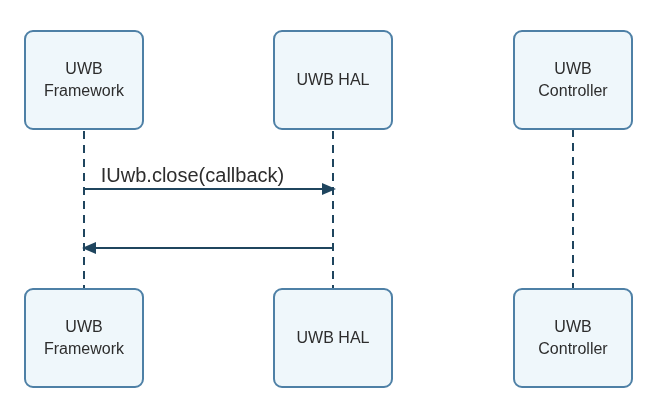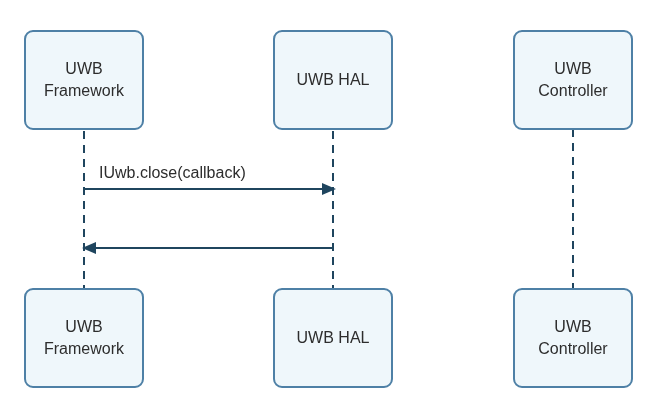--- a/index.html
+++ b/index.html
@@ -39,24 +39,25 @@
   .actor-label {
     white-space: pre-line;
   }
   .col-fw   { left: 24px; }
   .col-hal  { left: 273px; align-items: center; }
   .col-ctrl { left: 513px; }
   .row-top    { top: 30px; }
   .row-bottom { top: 288px; }
   .msg-label {
     position: absolute;
-    left: 99px;
+    left: 68px;
     width: 249px;
+    text-align: center;
     color: #2d2d2d;
-    font-size: 16px;
+    font-size: 20px;
   }
   .msg1 { top: 164px; }
   .msg2 { top: 222px; }
 </style>
 </head>
 <body>
 
 <div class="canvas">
 
   <svg class="layer" width="661" height="416" viewBox="0 0 661 416">

